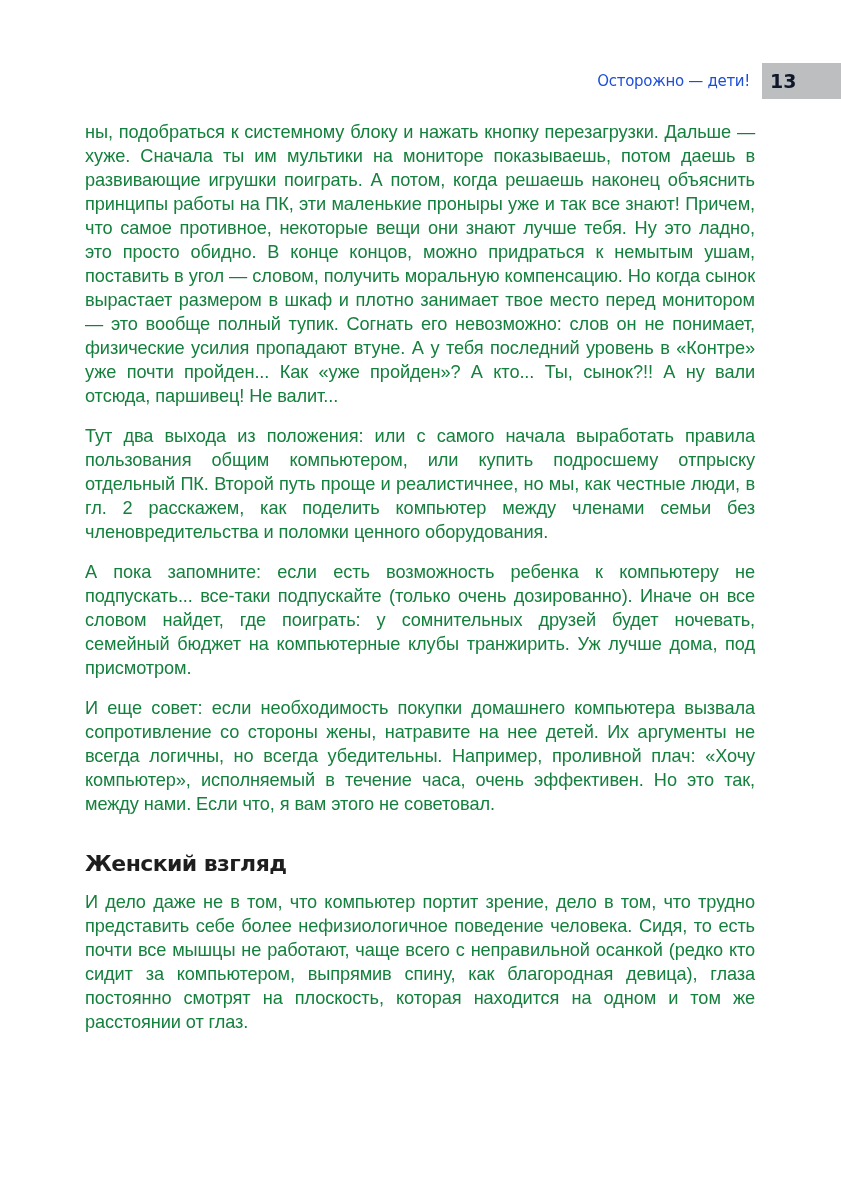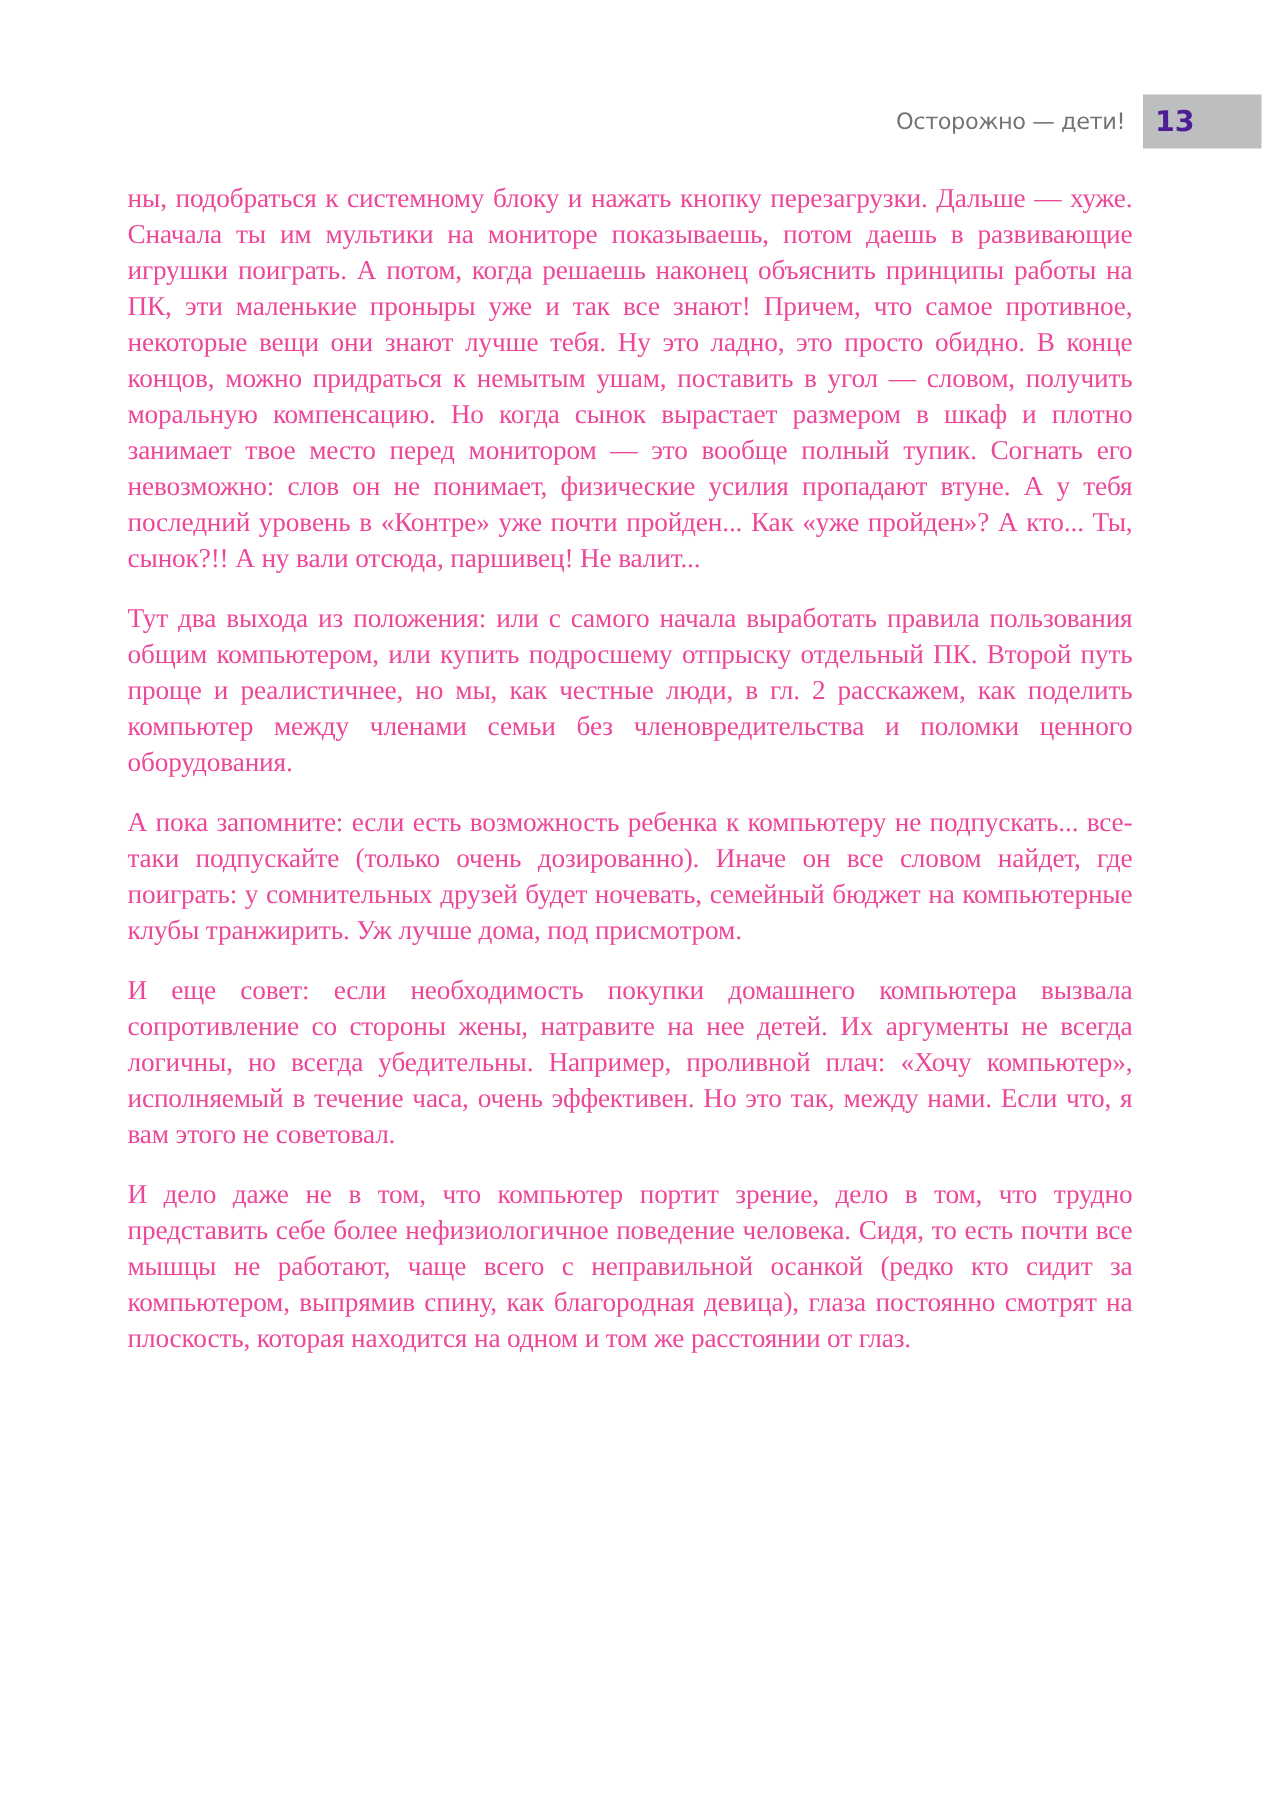--- a/index.html
+++ b/index.html
@@ -18,52 +18,52 @@
       position: absolute;
       top: 63px;
       right: 0;
       height: 36px;
       display: flex;
       align-items: center;
     }
     .running-title {
       font-family: "DejaVu Sans", sans-serif;
       font-size: 15px;
-      color: #737373;
+      color: #1d4ed8;
       margin-right: 12px;
       letter-spacing: -0.3px;
     }
     .page-number-box {
       width: 79px;
       height: 36px;
       background: #bdbec0;
       display: flex;
       align-items: center;
       box-sizing: border-box;
       padding-left: 8px;
     }
     .page-number {
       font-family: "DejaVu Sans", sans-serif;
       font-weight: bold;
       font-size: 19px;
-      color: #4c1d95;
+      color: #0f172a;
     }
     .content {
       position: absolute;
       left: 85px;
       top: 120px;
       width: 670px;
     }
     p.para {
-      font-family: Liberation Serif, serif;
+      font-family: Liberation Sans, sans-serif;
       font-size: 18.2px;
       line-height: 24px;
       margin: 0 0 16px 0;
       text-align: justify;
-      color: #ec4899;
+      color: #15803d;
       letter-spacing: -0.1px;
     }
     h2.section-heading {
       font-family: "DejaVu Sans", sans-serif;
       font-weight: bold;
       font-size: 22px;
       line-height: 28px;
       margin: 34px 0 12px 0;
       color: #1e1e1e;
       letter-spacing: -0.6px;
@@ -78,15 +78,16 @@
     <span class="page-number">13</span>
   </div>
 </div>
 
 <div class="content">
   <p class="para">ны, подобраться к системному блоку и нажать кнопку перезагрузки. Дальше — хуже. Сначала ты им мультики на мониторе показываешь, потом даешь в развивающие игрушки поиграть. А потом, когда решаешь наконец объяснить принципы работы на ПК, эти маленькие проныры уже и так все знают! Причем, что самое противное, некоторые вещи они знают лучше тебя. Ну это ладно, это просто обидно. В конце концов, можно придраться к немытым ушам, поставить в угол — словом, получить моральную компенсацию. Но когда сынок вырастает размером в шкаф и плотно занимает твое место перед монитором — это вообще полный тупик. Согнать его невозможно: слов он не понимает, физические усилия пропадают втуне. А у тебя последний уровень в «Контре» уже почти пройден... Как «уже пройден»? А кто... Ты, сынок?!! А ну вали отсюда, паршивец! Не валит...</p>
   <p class="para">Тут два выхода из положения: или с самого начала выработать правила пользования общим компьютером, или купить подросшему отпрыску отдельный ПК. Второй путь проще и реалистичнее, но мы, как честные люди, в гл. 2 расскажем, как поделить компьютер между членами семьи без членовредительства и поломки ценного оборудования.</p>
   <p class="para">А пока запомните: если есть возможность ребенка к компьютеру не подпускать... все-таки подпускайте (только очень дозированно). Иначе он все словом найдет, где поиграть: у сомнительных друзей будет ночевать, семейный бюджет на компьютерные клубы транжирить. Уж лучше дома, под присмотром.</p>
   <p class="para">И еще совет: если необходимость покупки домашнего компьютера вызвала сопротивление со стороны жены, натравите на нее детей. Их аргументы не всегда логичны, но всегда убедительны. Например, проливной плач: «Хочу компьютер», исполняемый в течение часа, очень эффективен. Но это так, между нами. Если что, я вам этого не советовал.</p>
 
+  <h2 class="section-heading">Женский взгляд</h2>
 
   <p class="para">И дело даже не в том, что компьютер портит зрение, дело в том, что трудно представить себе более нефизиологичное поведение человека. Сидя, то есть почти все мышцы не работают, чаще всего с неправильной осанкой (редко кто сидит за компьютером, выпрямив спину, как благородная девица), глаза постоянно смотрят на плоскость, которая находится на одном и том же расстоянии от глаз.</p>
 </div>
 
 </body></html>

